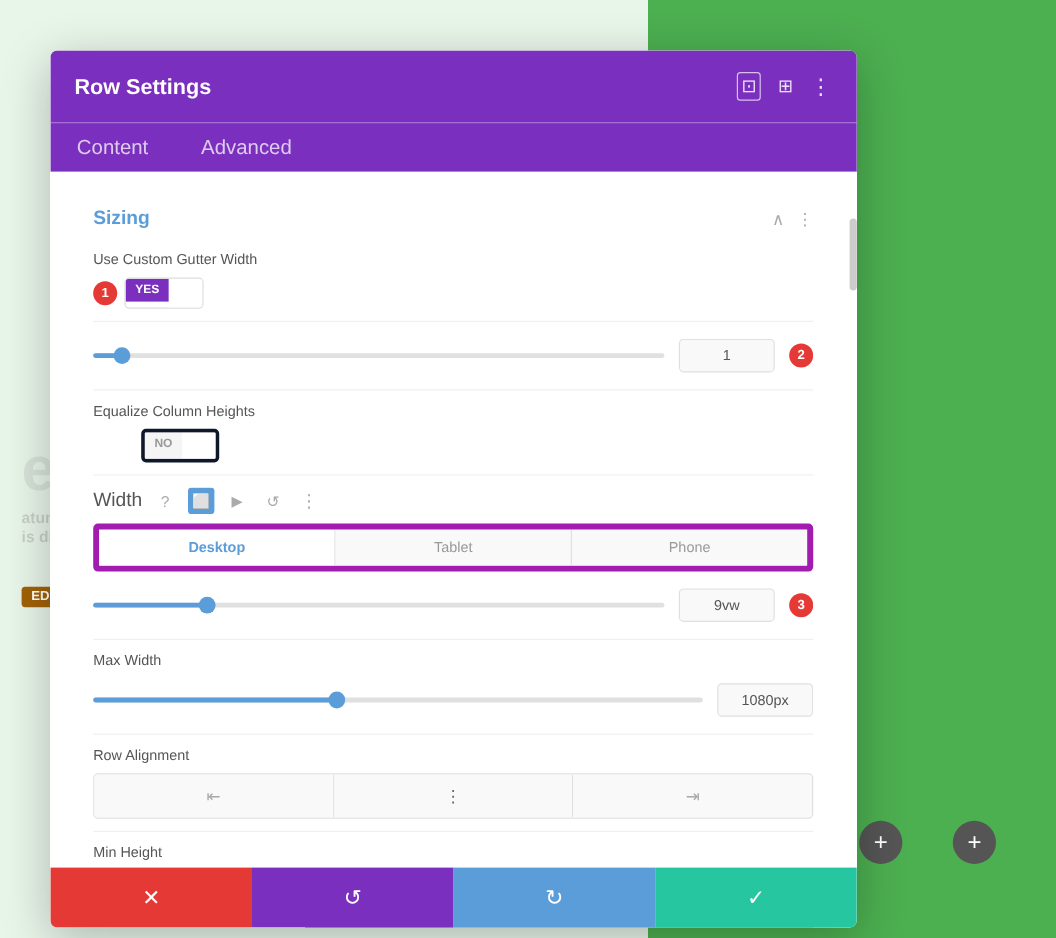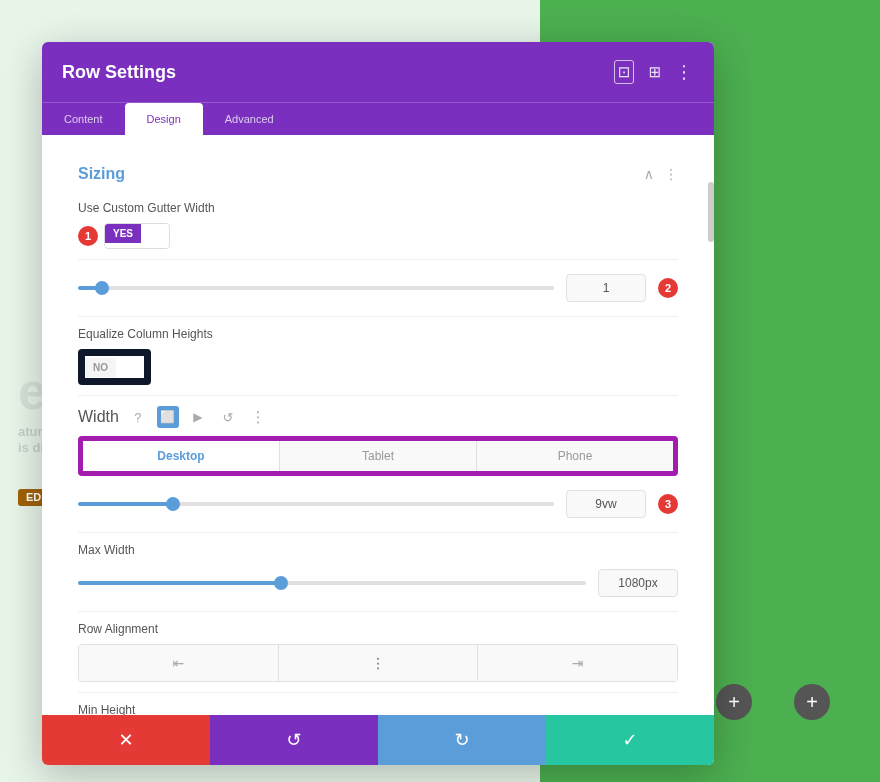--- a/index.html
+++ b/index.html
@@ -87,21 +87,21 @@
     
     .modal-tabs {
       background: #7b2fbe;
       display: flex;
       border-top: 1px solid rgba(255,255,255,0.2);
     }
 
     .tab {
       padding: 10px 22px;
       color: rgba(255,255,255,0.75);
-      font-size: 11px;
+      font-size: 17px;
       cursor: pointer;
       font-weight: 500;
     }
 
     .tab.active {
       background: white;
       color: #7b2fbe;
       border-radius: 4px 4px 0 0;
     }
 
@@ -259,24 +259,24 @@
       font-weight: 700;
       display: flex;
       align-items: center;
       justify-content: center;
       flex-shrink: 0;
     }
 
     
     .toggle-no-btn {
       display: inline-flex;
-      align-items: center;
-      border: 7px solid #0f172a;
+      border: 3px solid #0f172a;
       border-radius: 4px;
       overflow: hidden;
+      margin-left: 40px;
     }
 
     .toggle-no-label {
       font-size: 10px;
       color: #999;
       font-weight: 700;
       padding: 4px 8px;
       background: #f5f5f5;
     }
 
@@ -421,21 +421,20 @@
     <span class="modal-title">Row Settings</span>
     <div class="modal-header-icons">
       <span style="font-size:15px; border:1.5px solid rgba(255,255,255,0.7); padding:2px 3px; border-radius:3px;">⊡</span>
       <span style="font-size:15px;">⊞</span>
       <span style="font-size:18px; letter-spacing:1px;">⋮</span>
     </div>
   </div>
 
   <div class="modal-tabs">
     <div class="tab">Content</div>
-    <div class="tab active">Design</div>
     <div class="tab">Advanced</div>
   </div>
 
   <div class="modal-body">
 
     <div class="section-header">
       <span class="section-title">Sizing</span>
       <div class="section-header-right">
         <span>∧</span>
         <span>⋮</span>

